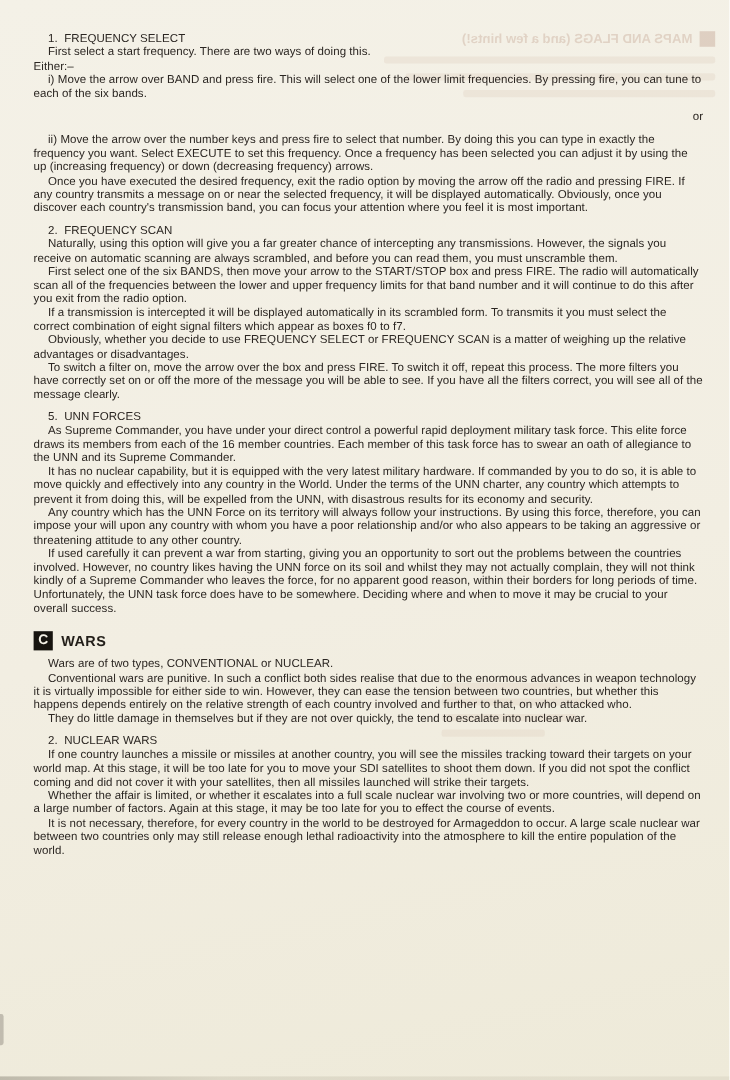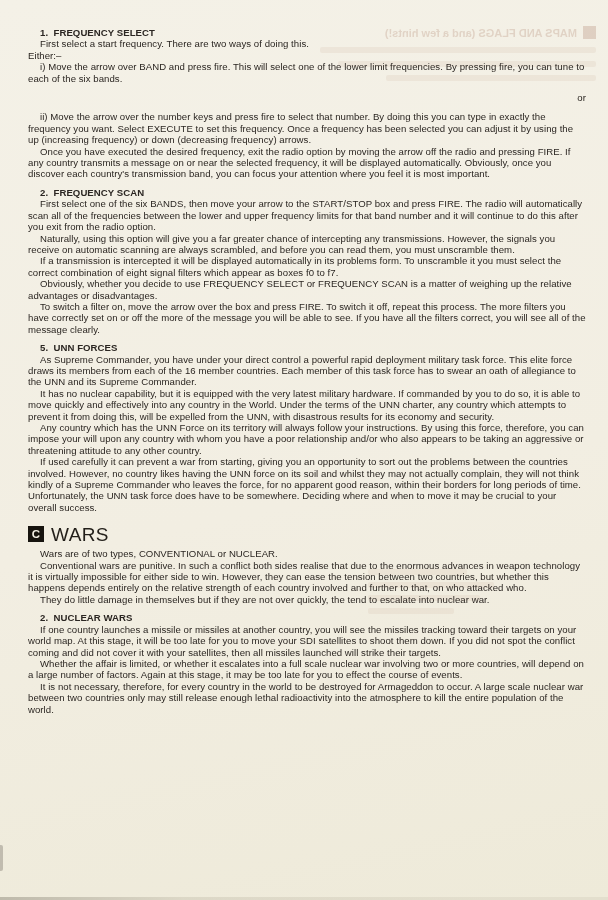--- a/index.html
+++ b/index.html
@@ -41,37 +41,37 @@
   }
   .bleed2 .bleed-line { margin-top: 7px; opacity: .7; }
   
   .content {
     position: absolute; left: 28px; right: 22px; top: 27px;
     font-size: 9.6px; line-height: 11.4px;
     color: #2b2622;
     letter-spacing: 0.05px;
   }
   .b-h {
-    font-weight: bold;
+    font-weight: normal;
     padding-left: 12px;
     margin-top: 7px;
     white-space: pre-wrap;
   }
   .b-h:first-child { margin-top: 0; }
   .b-p { text-indent: 12px; }
   .b-plain { }
   .b-plain.spaced { margin: 8px 0; text-align: right; }
   .b-letter { display: flex; align-items: center; gap: 7px; margin: 13px 0 6px; }
   .letter-badge {
     width: 16px; height: 16px;
     background: #17140f; color: #f4f1e6;
     font-weight: bold; font-size: 11.5px;
     display: flex; align-items: center; justify-content: center;
   }
-  .letter-title { font-weight: normal; font-size: 19px; letter-spacing: .4px; color: #221e19; }
+  .letter-title { font-weight: bold; font-size: 12px; letter-spacing: .4px; color: #221e19; }
 </style>
 </head>
 <body>
 
 <div class="scan">
 
   <div class="bleed">
     <div class="bleed-head">
       <span class="bleed-badge"></span>
       <span>MAPS AND FLAGS (and a few hints!)</span>
@@ -89,23 +89,23 @@
 
   <div class="content">
       <div class="b-h">1.  FREQUENCY SELECT</div>
       <div class="b-p">First select a start frequency. There are two ways of doing this.</div>
       <div class="b-plain">Either:–</div>
       <div class="b-p">i) Move the arrow over BAND and press fire. This will select one of the lower limit frequencies. By pressing fire, you can tune to each of the six bands.</div>
       <div class="b-plain spaced">or</div>
       <div class="b-p">ii) Move the arrow over the number keys and press fire to select that number. By doing this you can type in exactly the frequency you want. Select EXECUTE to set this frequency. Once a frequency has been selected you can adjust it by using the up (increasing frequency) or down (decreasing frequency) arrows.</div>
       <div class="b-p">Once you have executed the desired frequency, exit the radio option by moving the arrow off the radio and pressing FIRE. If any country transmits a message on or near the selected frequency, it will be displayed automatically. Obviously, once you discover each country's transmission band, you can focus your attention where you feel it is most important.</div>
       <div class="b-h">2.  FREQUENCY SCAN</div>
+      <div class="b-p">Naturally, using this option will give you a far greater chance of intercepting any transmissions. However, the signals you receive on automatic scanning are always scrambled, and before you can read them, you must unscramble them.</div>
       <div class="b-p">First select one of the six BANDS, then move your arrow to the START/STOP box and press FIRE. The radio will automatically scan all of the frequencies between the lower and upper frequency limits for that band number and it will continue to do this after you exit from the radio option.</div>
-      <div class="b-p">Naturally, using this option will give you a far greater chance of intercepting any transmissions. However, the signals you receive on automatic scanning are always scrambled, and before you can read them, you must unscramble them.</div>
-      <div class="b-p">If a transmission is intercepted it will be displayed automatically in its problems form. To unscramble it you must select the correct combination of eight signal filters which appear as boxes f0 to f7.</div>
+      <div class="b-p">If a transmission is intercepted it will be displayed automatically in its scrambled form. To transmits it you must select the correct combination of eight signal filters which appear as boxes f0 to f7.</div>
       <div class="b-p">Obviously, whether you decide to use FREQUENCY SELECT or FREQUENCY SCAN is a matter of weighing up the relative advantages or disadvantages.</div>
       <div class="b-p">To switch a filter on, move the arrow over the box and press FIRE. To switch it off, repeat this process. The more filters you have correctly set on or off the more of the message you will be able to see. If you have all the filters correct, you will see all of the message clearly.</div>
       <div class="b-h">5.  UNN FORCES</div>
       <div class="b-p">As Supreme Commander, you have under your direct control a powerful rapid deployment military task force. This elite force draws its members from each of the 16 member countries. Each member of this task force has to swear an oath of allegiance to the UNN and its Supreme Commander.</div>
       <div class="b-p">It has no nuclear capability, but it is equipped with the very latest military hardware. If commanded by you to do so, it is able to move quickly and effectively into any country in the World. Under the terms of the UNN charter, any country which attempts to prevent it from doing this, will be expelled from the UNN, with disastrous results for its economy and security.</div>
       <div class="b-p">Any country which has the UNN Force on its territory will always follow your instructions. By using this force, therefore, you can impose your will upon any country with whom you have a poor relationship and/or who also appears to be taking an aggressive or threatening attitude to any other country.</div>
       <div class="b-p">If used carefully it can prevent a war from starting, giving you an opportunity to sort out the problems between the countries involved. However, no country likes having the UNN force on its soil and whilst they may not actually complain, they will not think kindly of a Supreme Commander who leaves the force, for no apparent good reason, within their borders for long periods of time. Unfortunately, the UNN task force does have to be somewhere. Deciding where and when to move it may be crucial to your overall success.</div>
       <div class="b-letter">
         <span class="letter-badge">C</span>
         <span class="letter-title">WARS</span>

